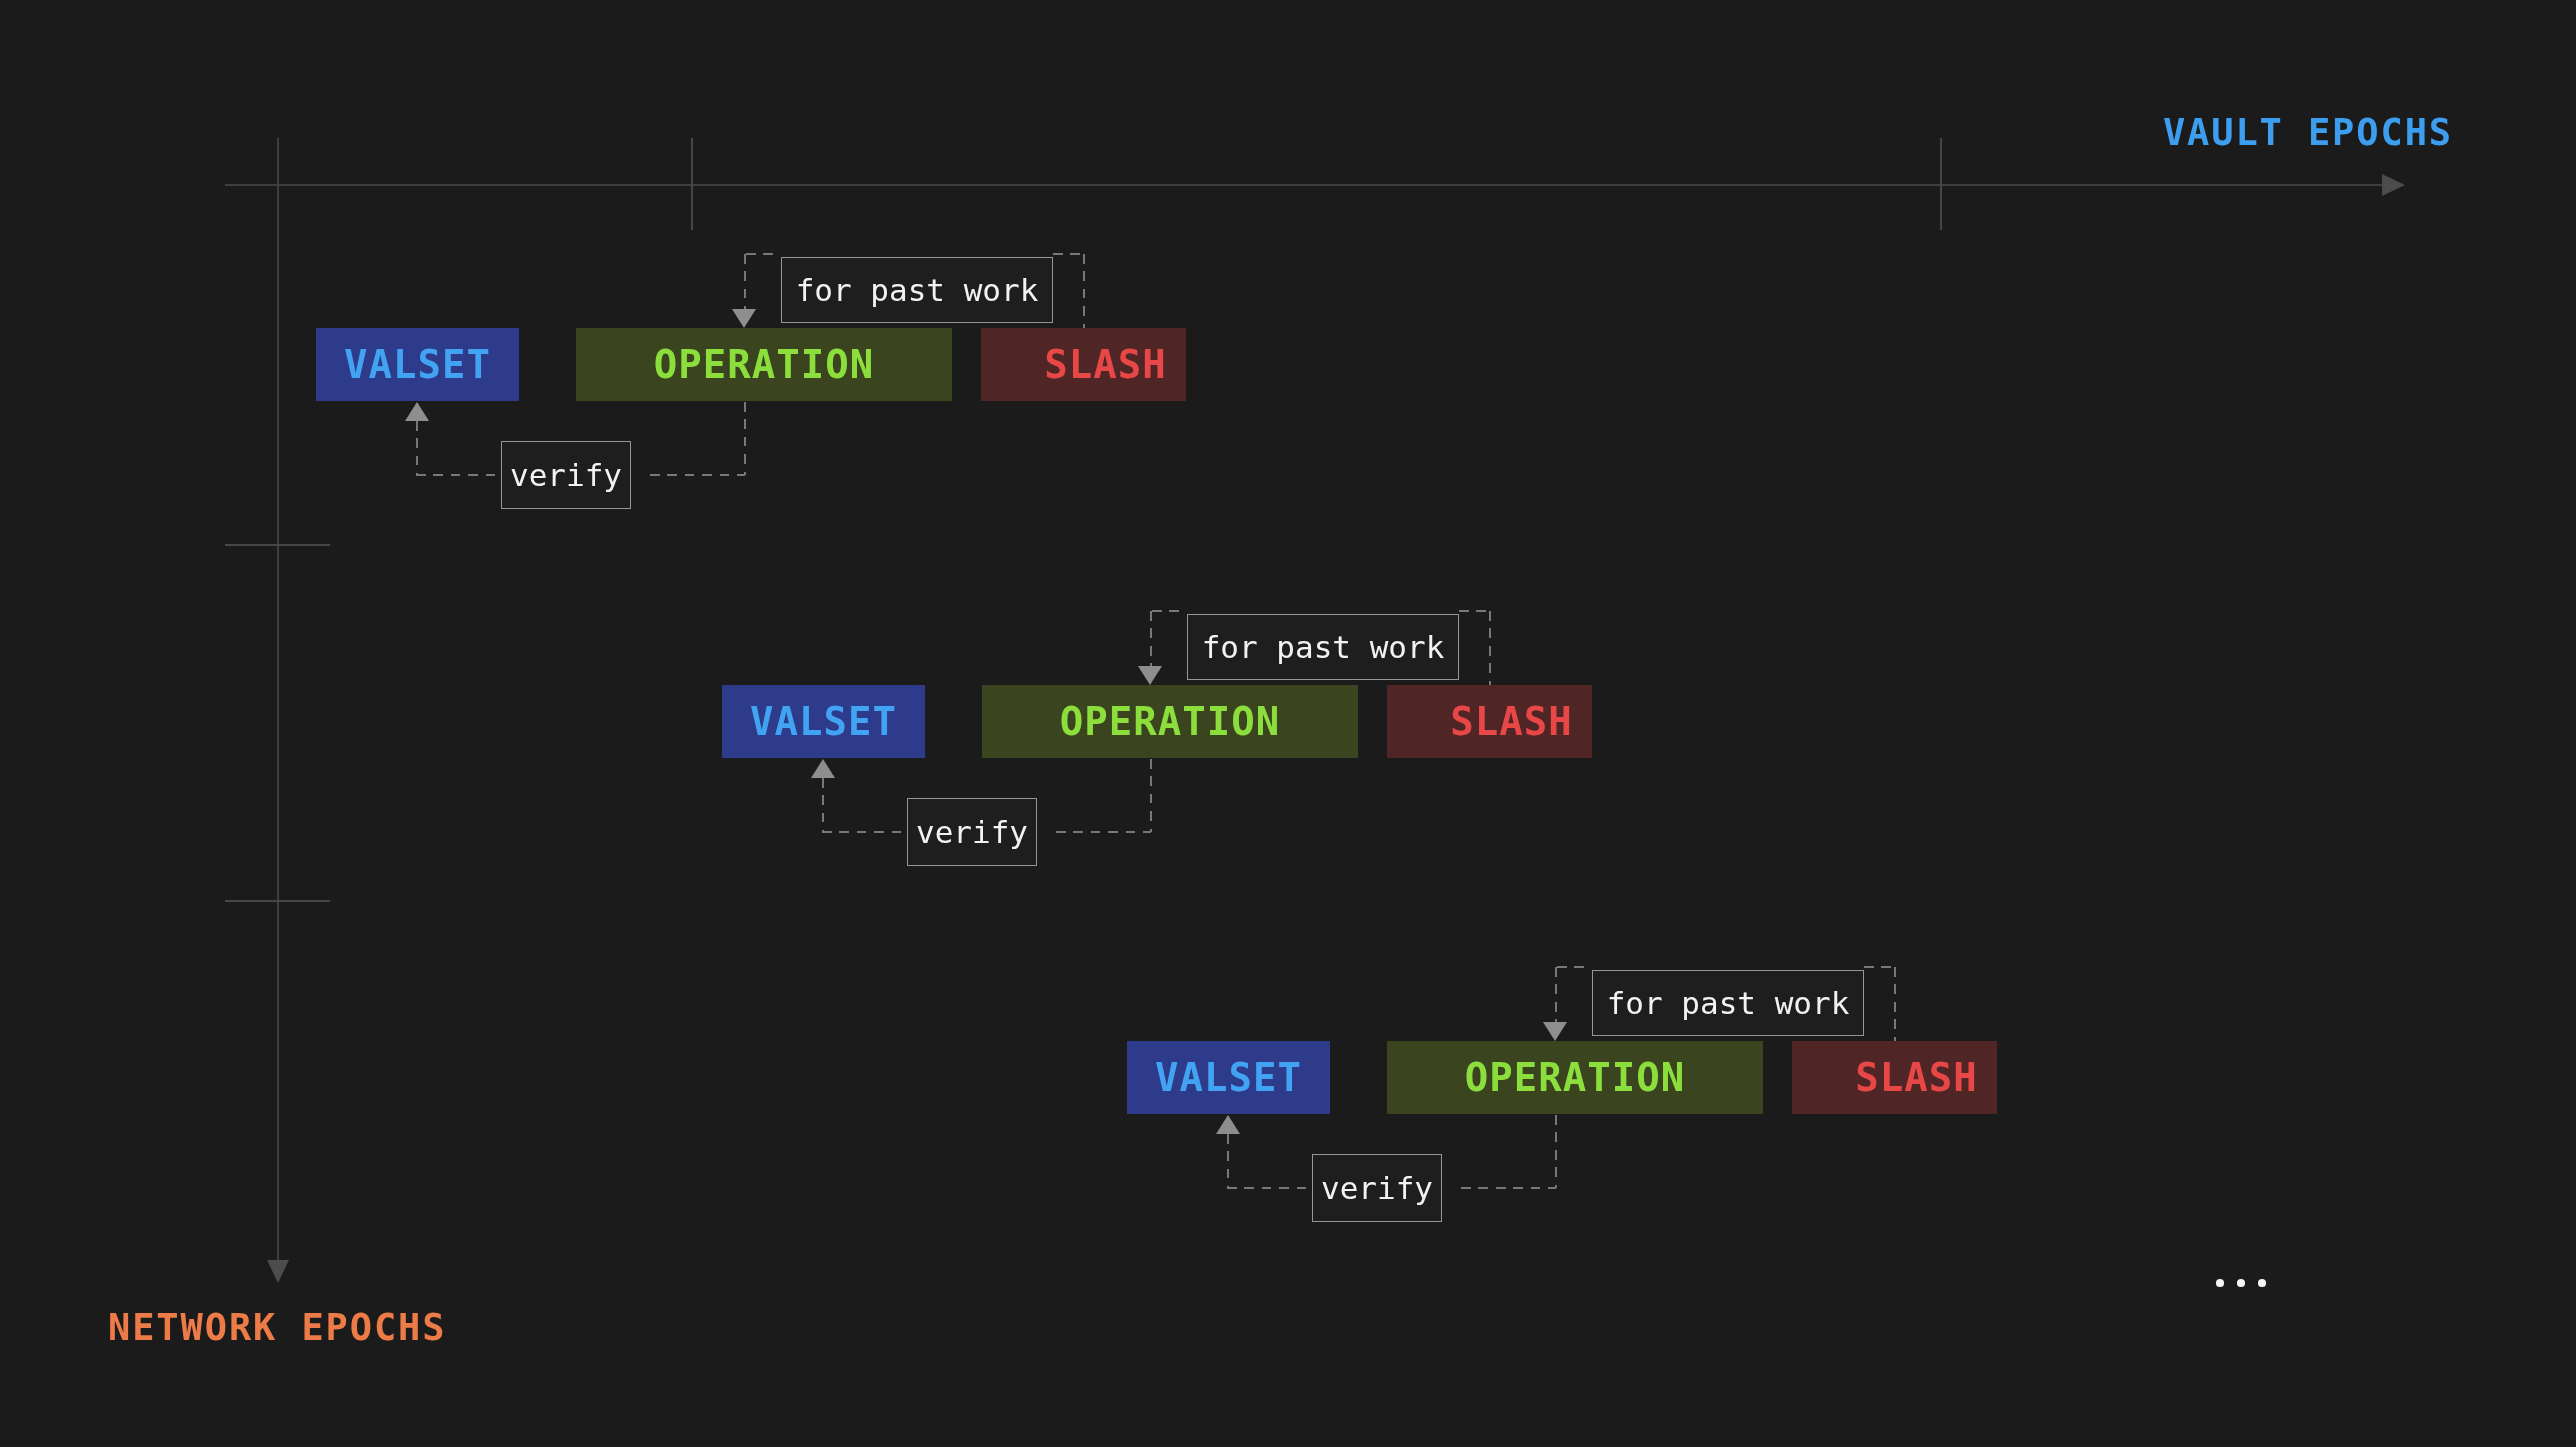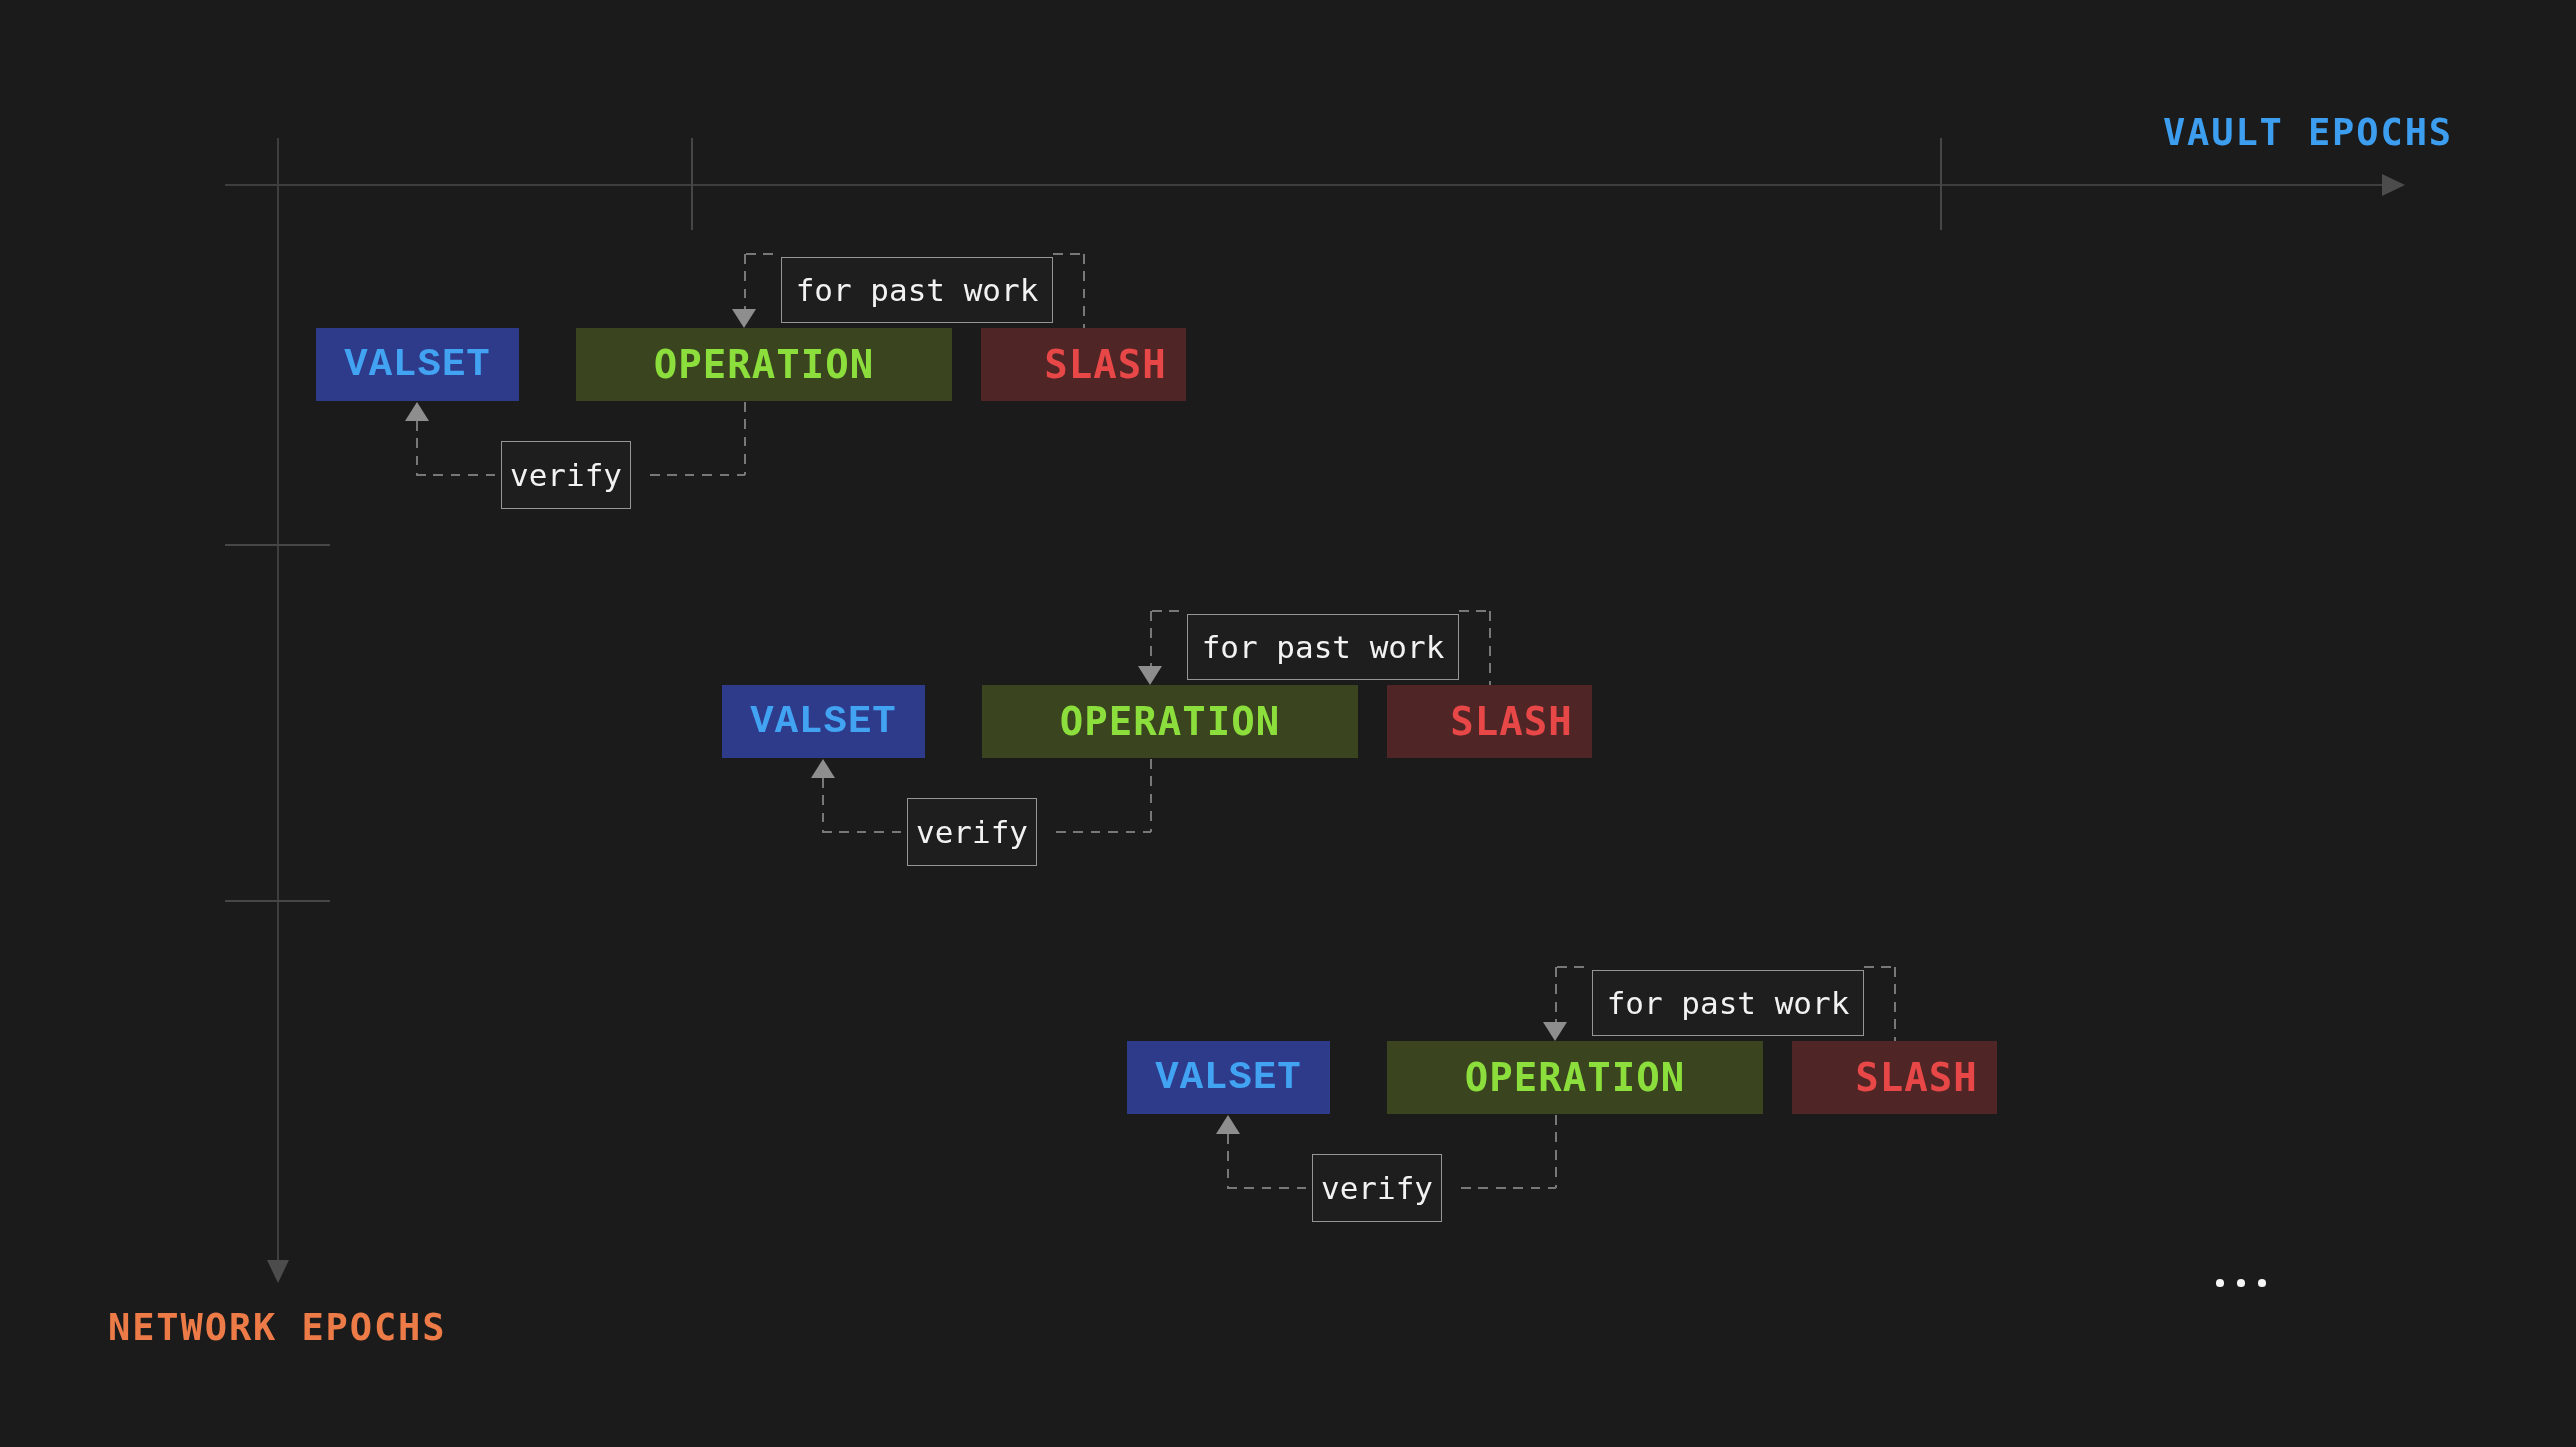--- a/index.html
+++ b/index.html
@@ -43,21 +43,21 @@
   .axis-label{position:absolute;font-size:37px;font-weight:bold;letter-spacing:1.9px;white-space:pre;}
   .vault-label{top:104px;right:123px;color:var(--vault-blue);margin-top:7px;}
   .network-label{top:1306px;left:108px;color:var(--network-orange);}
   
   .group{position:absolute;width:870px;height:288px;}
   .g0{left:316px;top:221px;}
   .g1{left:722px;top:578px;}
   .g2{left:1127px;top:934px;}
   .box{position:absolute;top:107px;height:73px;display:flex;align-items:center;justify-content:center;
     font-size:39px;font-weight:bold;letter-spacing:1px;box-sizing:border-box;}
-  .valset{left:0;width:203px;background:var(--valset-bg);color:var(--valset-text);font-family:Liberation Mono, monospace;}
+  .valset{left:0;width:203px;background:var(--valset-bg);color:var(--valset-text);}
   .operation{left:260px;width:376px;background:var(--operation-bg);color:var(--operation-text);}
   .slash{left:665px;width:205px;background:var(--slash-bg);color:var(--slash-text);padding-left:44px;}
   .labelbox{position:absolute;display:flex;align-items:center;justify-content:center;box-sizing:border-box;
     border:1.9px solid var(--labelbox-border);background:var(--labelbox-bg);color:var(--labelbox-text);
     font-size:31px;white-space:pre;}
   .fw-box{left:465px;top:0;width:272px;height:66px;margin-top:36px;}
   .verify-box{left:185px;top:220px;width:130px;height:68px;}
   
   .hdash{position:absolute;height:1.9px;
     background:repeating-linear-gradient(90deg,var(--dash) 0 9.7px,transparent 9.7px 17.4px);}

